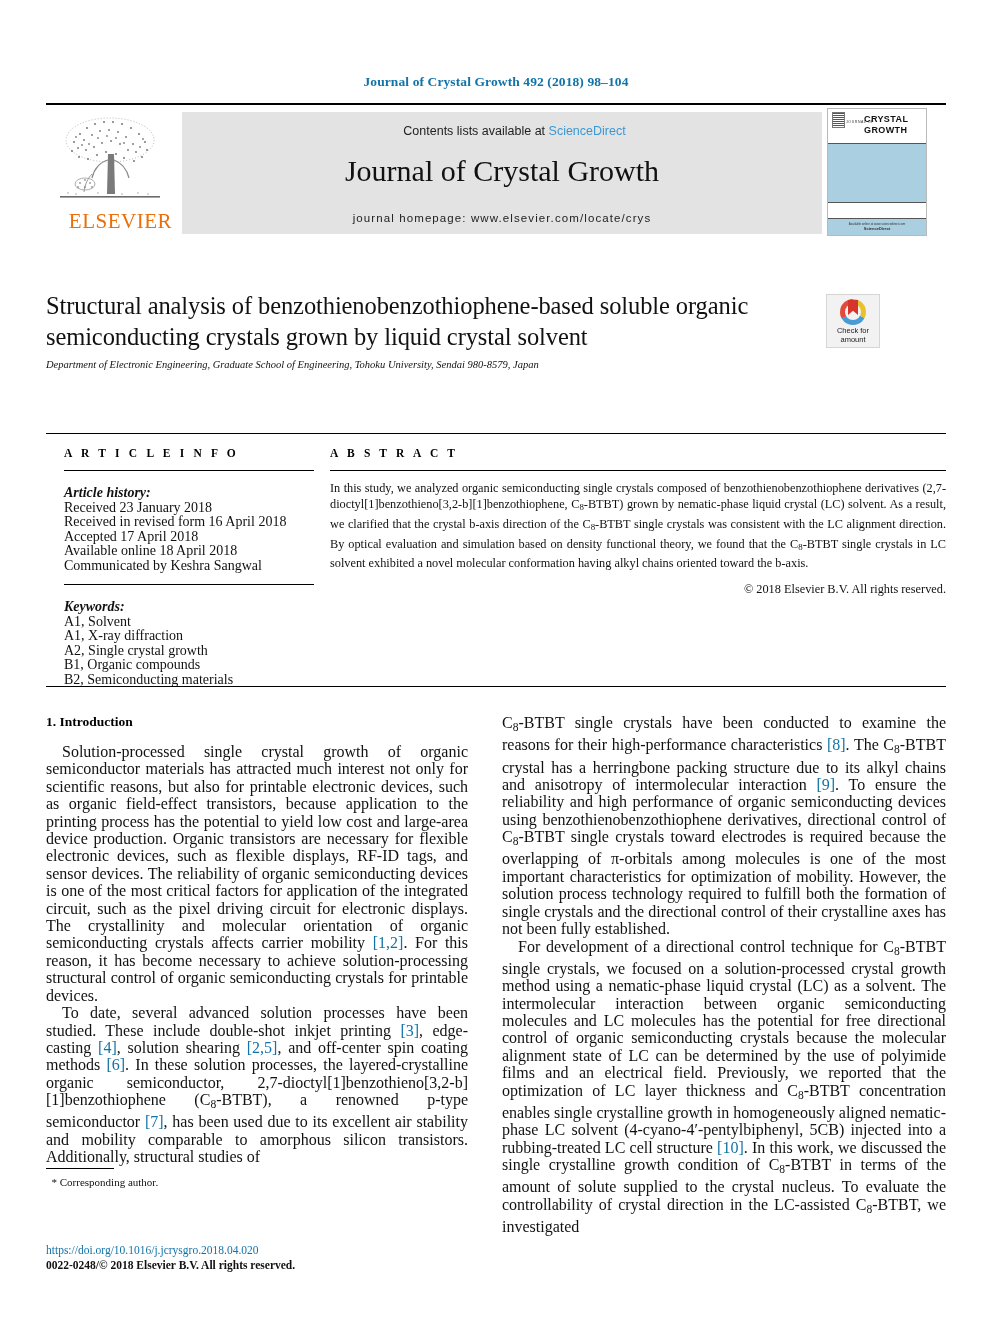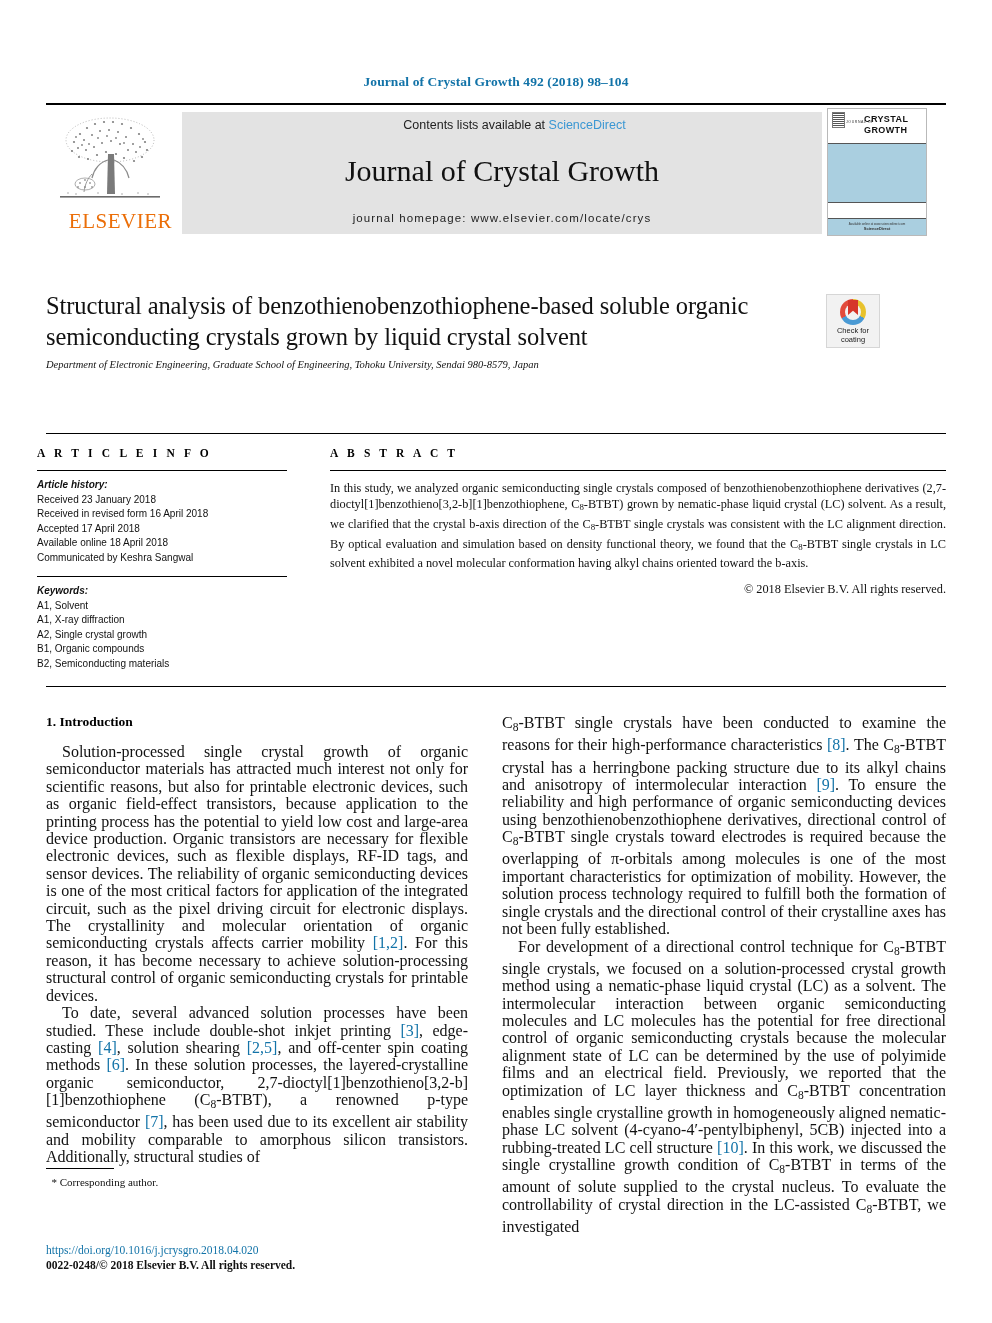--- a/index.html
+++ b/index.html
@@ -80,21 +80,21 @@
     position: absolute;
     left: 136px;
     top: 9px;
     width: 640px;
     height: 122px;
     background: #e3e3e3;
   }
   .contents-line {
     position: absolute;
     left: 0; right: 0;
-    top: 6px;
+    top: 12px;
     text-align: center;
     font-family: "Liberation Sans", sans-serif;
     font-size: 12.5px;
     color: #222;
     padding-left: 25px;
   }
   .contents-line .sd-link {
     color: #3a97d3;
   }
   .journal-title {
@@ -281,21 +281,21 @@
     position: absolute;
     left: 46px;
     top: 433px;
     width: 900px;
     height: 1px;
     background: #000;
   }
 
   .info-col {
     position: absolute;
-    left: 37px;
+    left: 64px;
     top: 447px;
     width: 250px;
   }
   .abs-col {
     position: absolute;
     left: 330px;
     top: 447px;
     width: 616px;
   }
   .sec-head {
@@ -304,23 +304,23 @@
     font-size: 11.5px;
     letter-spacing: 3.2px;
     color: #000;
   }
   .thin-rule {
     height: 1px;
     background: #000;
     margin-top: 11px;
   }
   .info-group {
-    margin-top: 7px;
-    font-family: Liberation Sans, sans-serif;
-    font-size: 10px;
+    margin-top: 15px;
+    font-family: Liberation Serif, serif;
+    font-size: 14px;
     line-height: 14.5px;
     color: #111;
   }
   .info-group .lbl {
     font-style: italic;
     font-weight: bold;
   }
   .info-sep {
     height: 1px;
     background: #000;
@@ -559,21 +559,21 @@
     <div class="paper-title">Structural analysis of benzothienobenzothiophene-based soluble organic semiconducting crystals grown by liquid crystal solvent</div>
     <div class="affiliation">Department of Electronic Engineering, Graduate School of Engineering, Tohoku University, Sendai 980-8579, Japan</div>
   </div>
 
   <div class="crossmark">
     <div class="cm-ring">
       <div class="cm-flag"></div>
     </div>
     <div class="cm-label">
       <div>Check for</div>
-      <div>coating</div>
+      <div>amount</div>
     </div>
   </div>
 
   <div class="rule-mid"></div>
 
   <div class="info-col">
     <div class="sec-head">A R T I C L E    I N F O</div>
     <div class="thin-rule"></div>
     <div class="info-group">
       <div class="lbl">Article history:</div>

